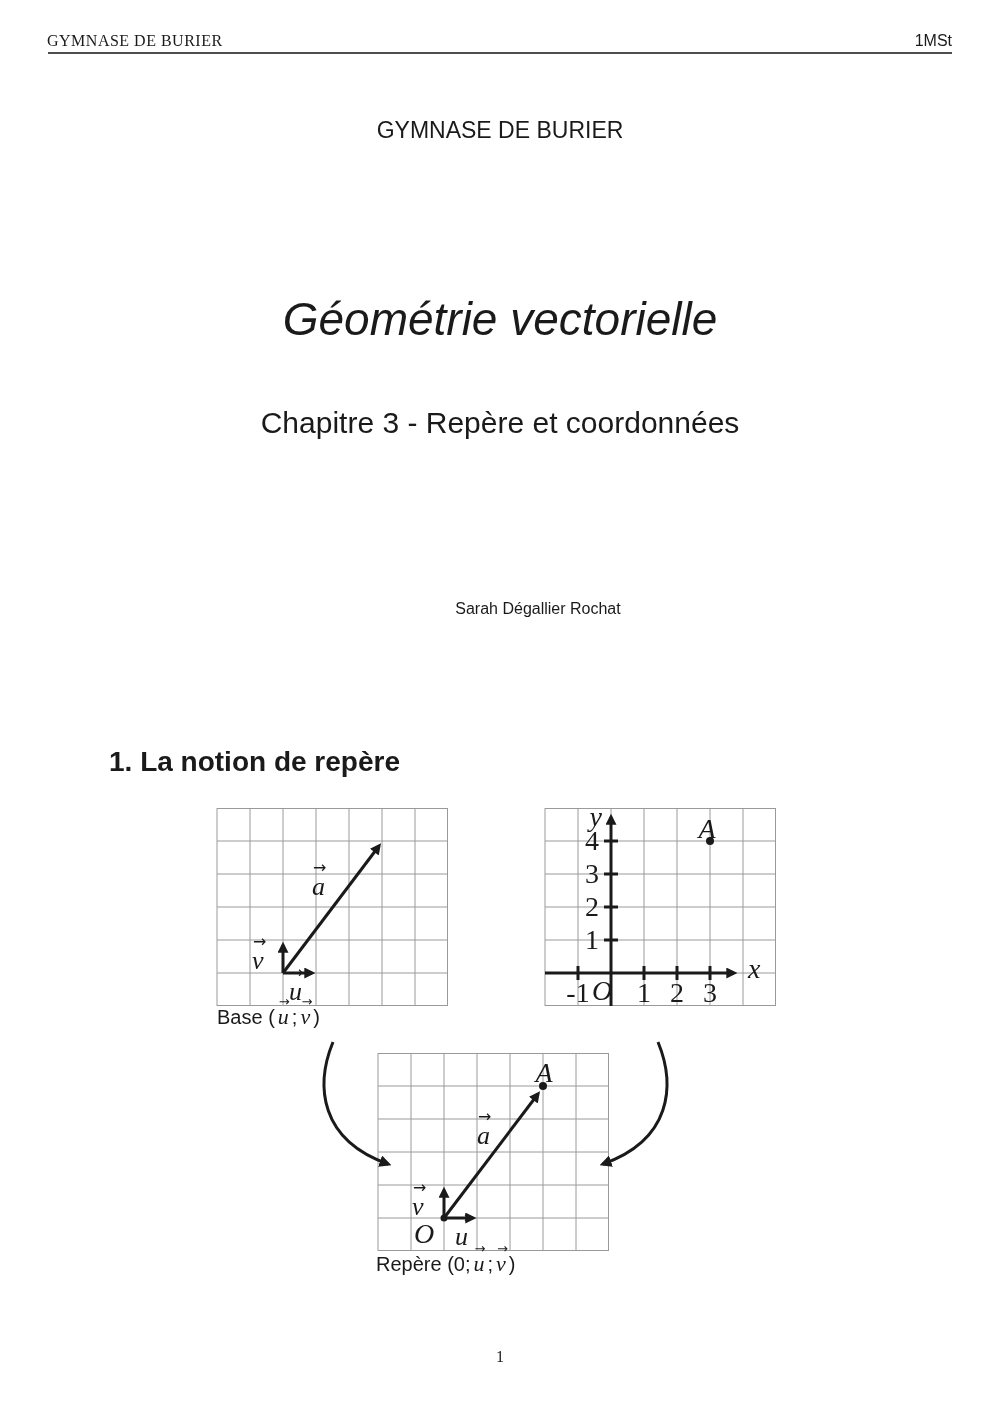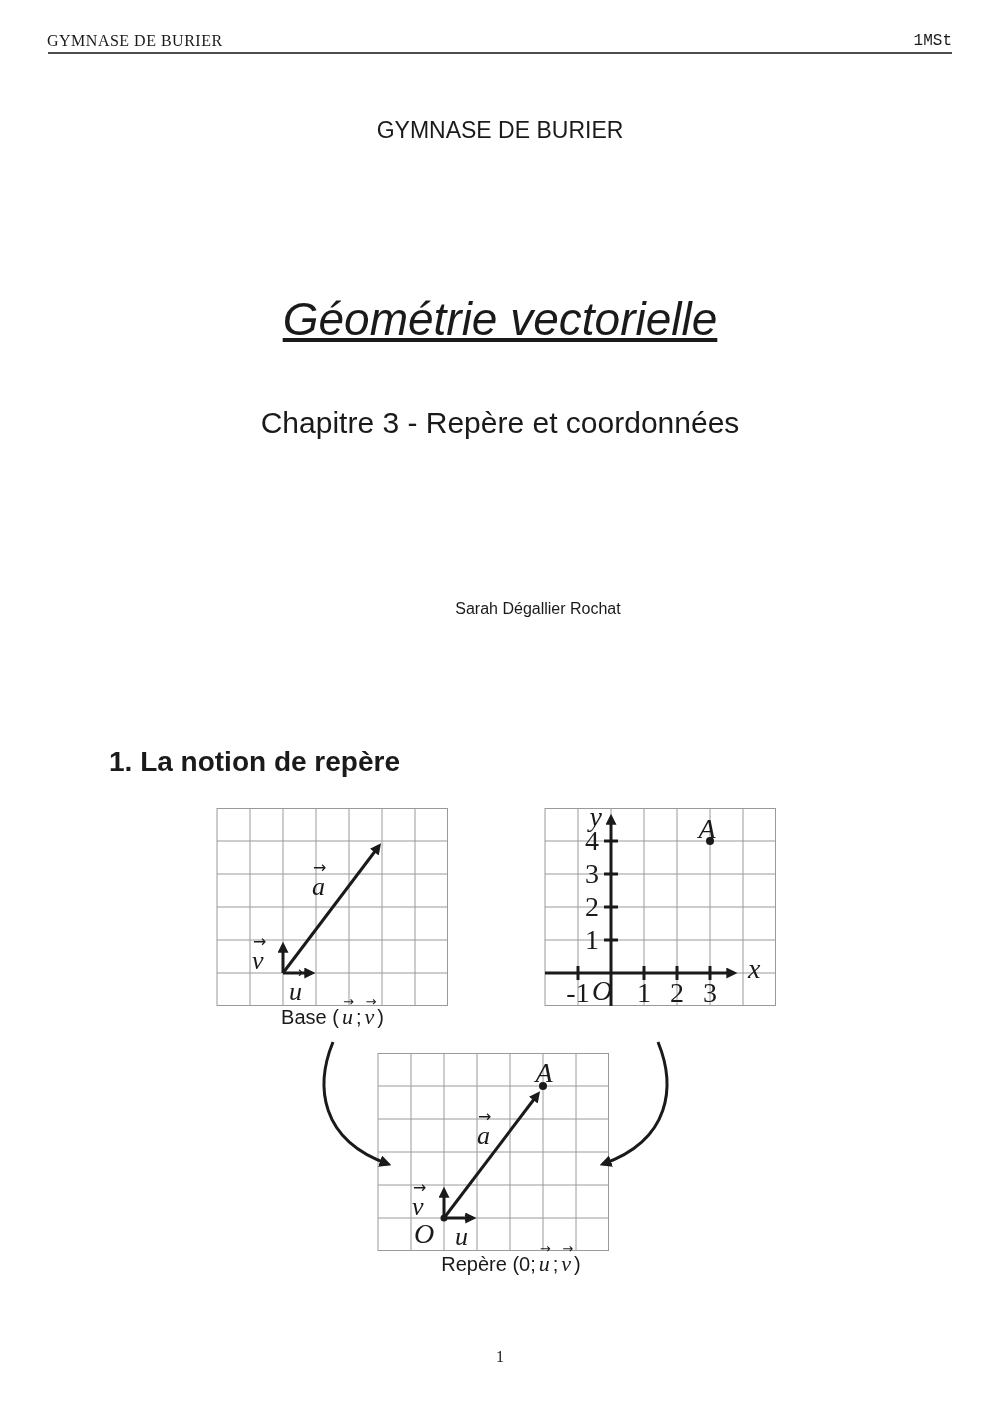--- a/index.html
+++ b/index.html
@@ -2,27 +2,27 @@
 <html><head>
 <meta charset="utf-8">
 <style>
   html,body{margin:0;padding:0;background:#e8e8e8;}
   .page{position:relative;width:1000px;height:1415px;background:#ffffff;margin:0 auto;
         font-family:"Liberation Sans",sans-serif;color:#1a1a1a;overflow:hidden;}
 
   
   .hdr-left{position:absolute;left:47px;top:32px;font-family:"Liberation Serif",serif;
             font-size:16px;letter-spacing:0.5px;}
-  .hdr-right{position:absolute;right:48px;top:32px;font-family:Liberation Mono, monospace;font-size:16px;}
+  .hdr-right{position:absolute;right:48px;top:32px;font-family:Liberation Sans, sans-serif;font-size:16px;}
   .hdr-rule{position:absolute;left:48px;top:52px;width:904px;height:2px;background:#4d4d4d;}
 
   
   .institution{position:absolute;left:0;top:117px;width:100%;text-align:center;font-size:23px;}
   .title{position:absolute;left:0;top:292px;width:100%;text-align:center;margin:0;
-         font-size:46px;font-style:italic;font-weight:400;text-decoration:underline;}
+         font-size:46px;font-style:italic;font-weight:400;}
   .subtitle{position:absolute;left:0;top:406px;width:100%;text-align:center;margin:0;
             font-size:30px;font-weight:400;}
   .author{position:absolute;left:0;top:600px;width:100%;text-align:center;font-size:16px;padding-left:38px;}
   .section{position:absolute;left:101px;top:738px;margin:8px;font-size:28px;font-weight:700;}
 
   
   .fig{position:absolute;width:231px;height:198px;}
   .fig svg{position:absolute;left:0;top:0;overflow:visible;}
   svg text{font-family:"Liberation Serif",serif;font-size:28px;fill:#1a1a1a;}
   svg text.mvar{font-style:italic;}
@@ -30,21 +30,21 @@
   
   .vec{position:relative;display:inline-block;font-family:"Liberation Serif",serif;
        font-style:italic;line-height:1;}
   .vec .arr{position:absolute;font-style:normal;font-family:"DejaVu Sans",sans-serif;line-height:1;}
   .fig-vec{position:absolute;font-size:26px;}
   .fig-vec .arr{top:-14px;left:1px;font-size:16px;}
   .cap-vec{font-size:22px;margin:0 3px;}
   .cap-vec .arr{top:-11px;left:1px;font-size:13px;}
 
   
-  .caption{position:absolute;text-align:center;font-size:20px;white-space:nowrap;}
+  .caption{position:absolute;font-size:20px;white-space:nowrap;}
   .caption .math{font-family:"Liberation Serif",serif;font-style:italic;font-size:22px;margin:0 3px;}
 
   .connector{position:absolute;left:0;top:0;pointer-events:none;}
   .pageno{position:absolute;left:0;top:1348px;width:100%;text-align:center;
           font-family:"Liberation Serif",serif;font-size:16px;}
 </style>
 </head>
 <body>
 
 <div class="page">

